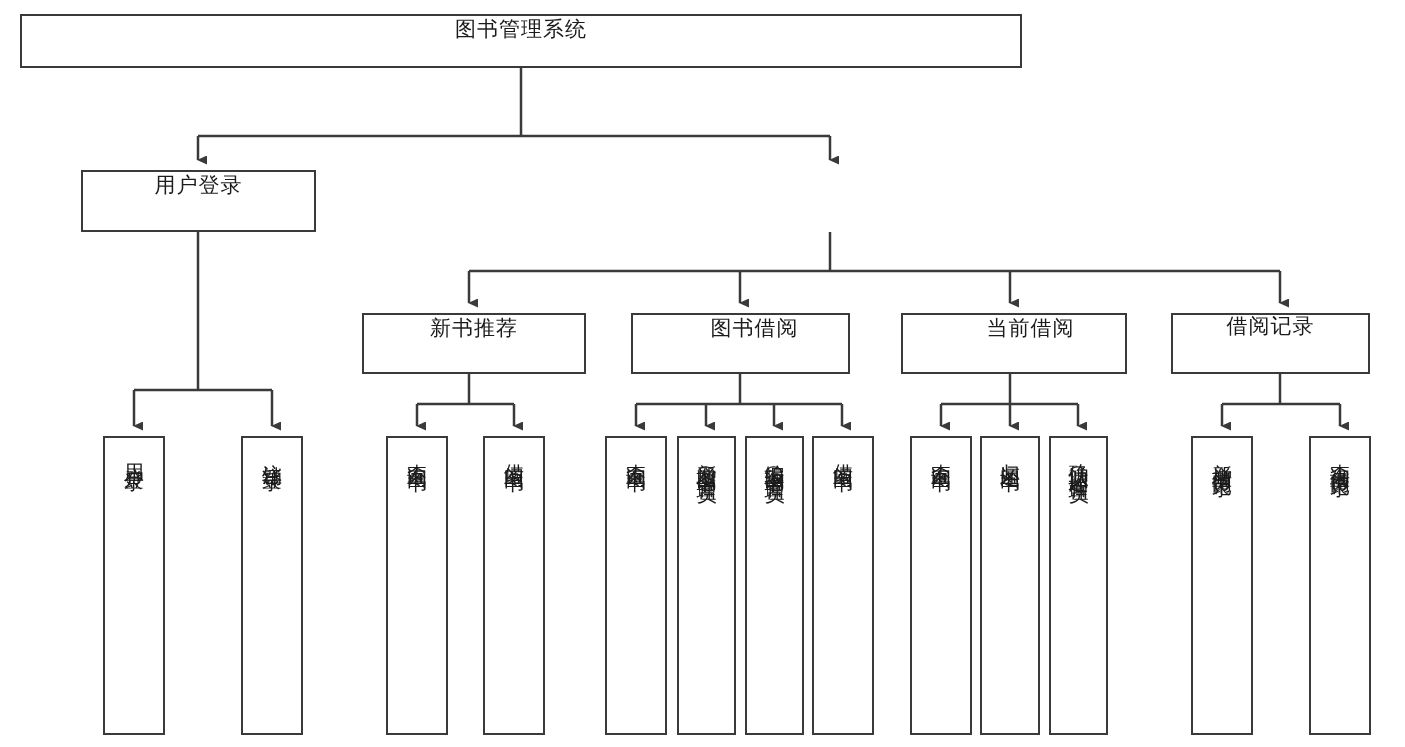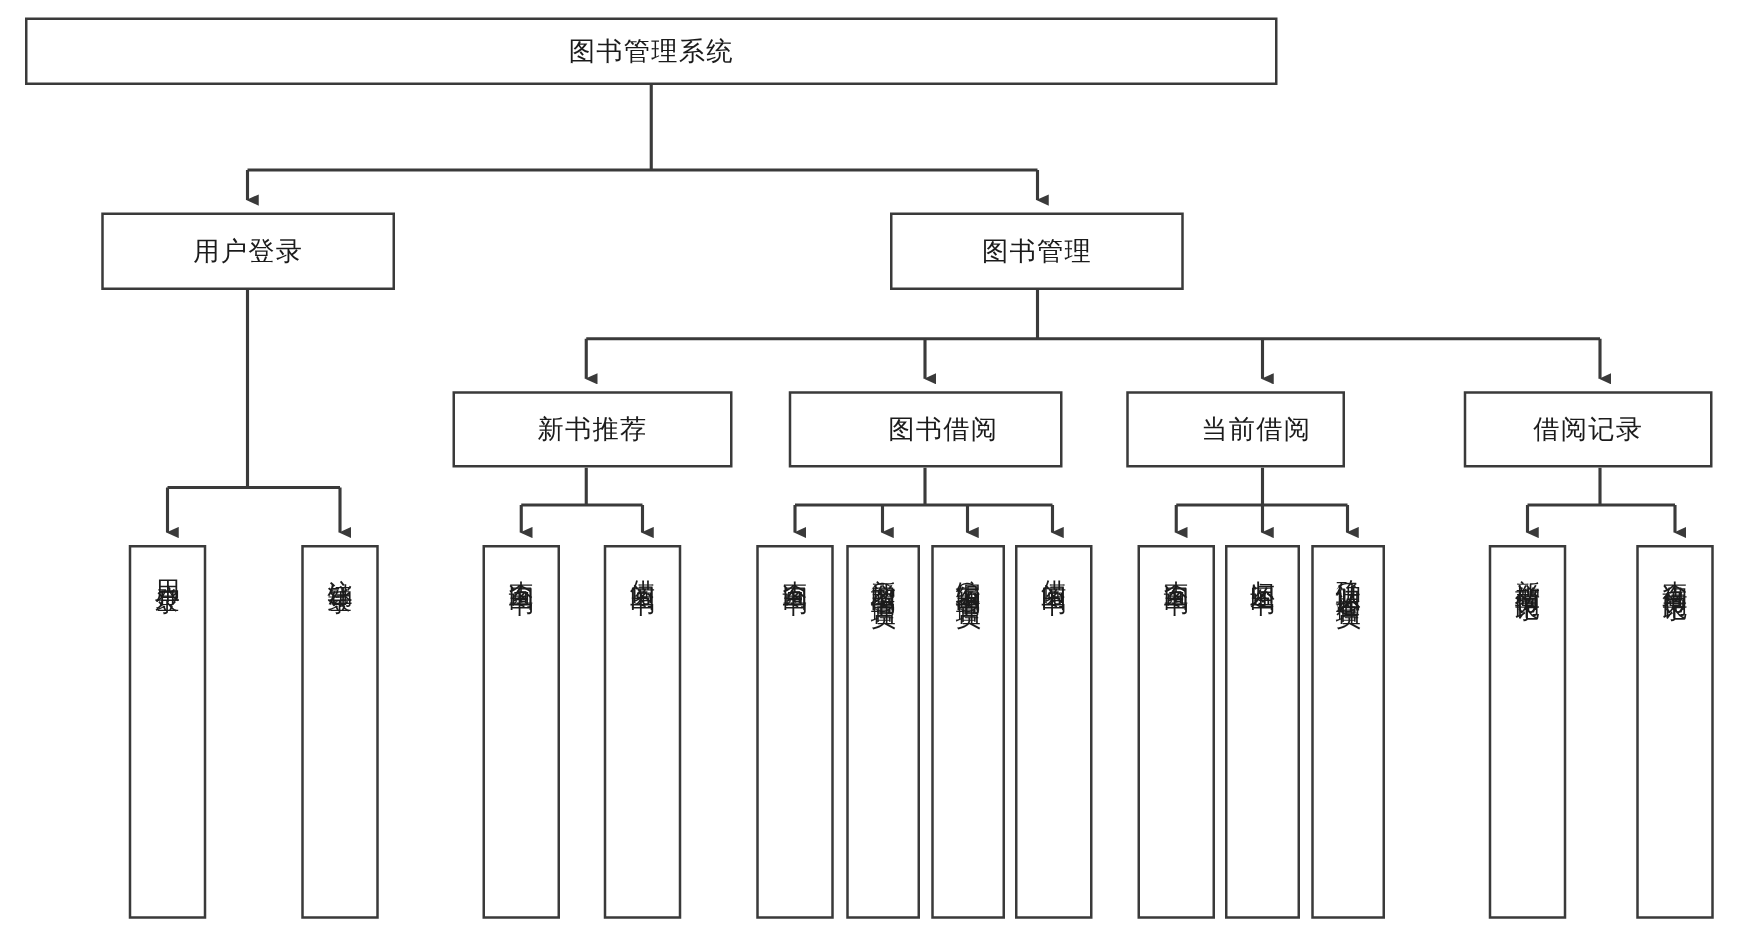--- a/index.html
+++ b/index.html
@@ -20,21 +20,21 @@
     left: 0; top: 0;
     width: 1405px;
     height: 747px;
   }
   .node {
     position: absolute;
     box-sizing: border-box;
     background: #ffffff;
     border: 2.5px solid #3a3a3a;
     display: flex;
-    align-items: center;
+    align-items: flex-start;
     justify-content: center;
     color: #1b1b1b;
     z-index: 2;
   }
   .node-label {
     font-size: 21px;
     line-height: 1.25;
     letter-spacing: 1px;
     white-space: nowrap;
     text-align: center;
@@ -124,34 +124,31 @@
     </g>
   </svg>
 
   <div class="node" style="left:20px; top:14px; width:1002px; height:54px;">
     <span class="node-label">图书管理系统</span>
   </div>
 
   <div class="node" style="left:81px; top:170px; width:235px; height:62px;">
     <span class="node-label">用户登录</span>
   </div>
-  <div class="node" style="left:712px; top:170px; width:235px; height:62px;">
-    <span class="node-label">图书管理</span>
-  </div>
 
   <div class="node" style="left:362px; top:313px; width:224px; height:61px;">
     <span class="node-label">新书推荐</span>
   </div>
   <div class="node" style="left:631px; top:313px; width:219px; height:61px;padding-left:28px;">
     <span class="node-label">图书借阅</span>
   </div>
-  <div class="node" style="left:901px; top:313px; width:175px; height:61px;padding-left:33px;">
+  <div class="node" style="left:901px; top:313px; width:226px; height:61px;padding-left:33px;">
     <span class="node-label">当前借阅</span>
   </div>
-  <div class="node" style="left:1171px; top:313px; width:199px; height:61px;">
+  <div class="node" style="left:1171px; top:313px; width:199px; height:61px;font-family:Liberation Mono, monospace;">
     <span class="node-label">借阅记录</span>
   </div>
 
   <div class="node leaf" style="left:103px; top:436px; width:62px; height:299px;">
     <span class="node-label">用户登录</span>
   </div>
   <div class="node leaf" style="left:241px; top:436px; width:62px; height:299px;">
     <span class="node-label">注销登录</span>
   </div>
 

